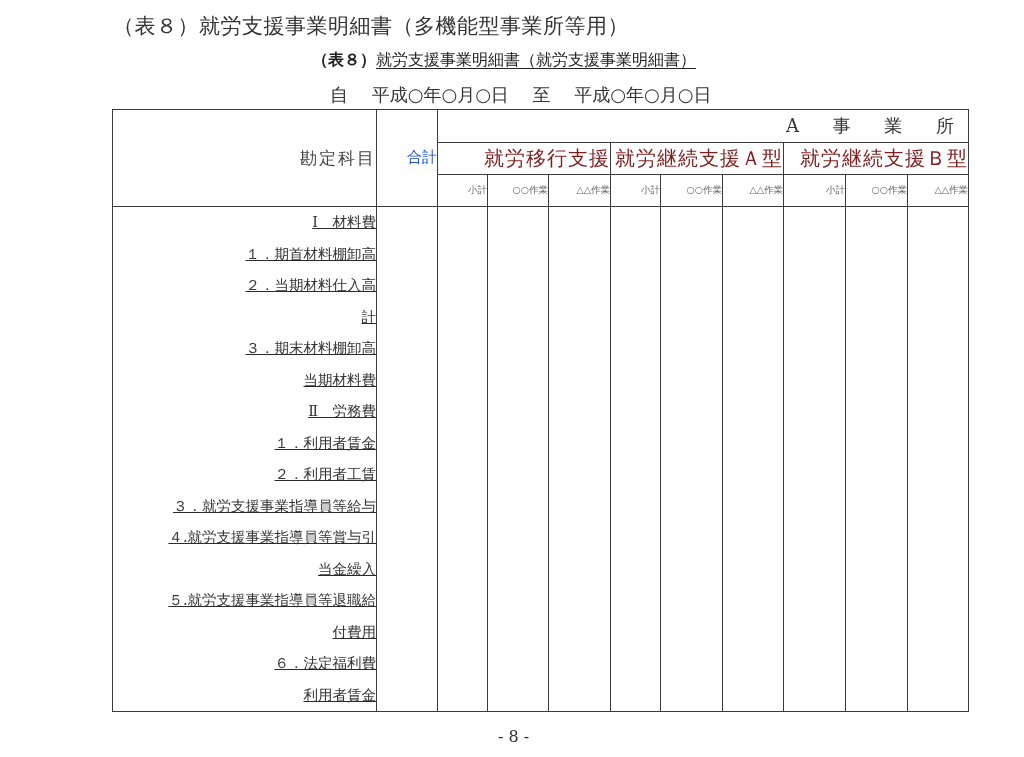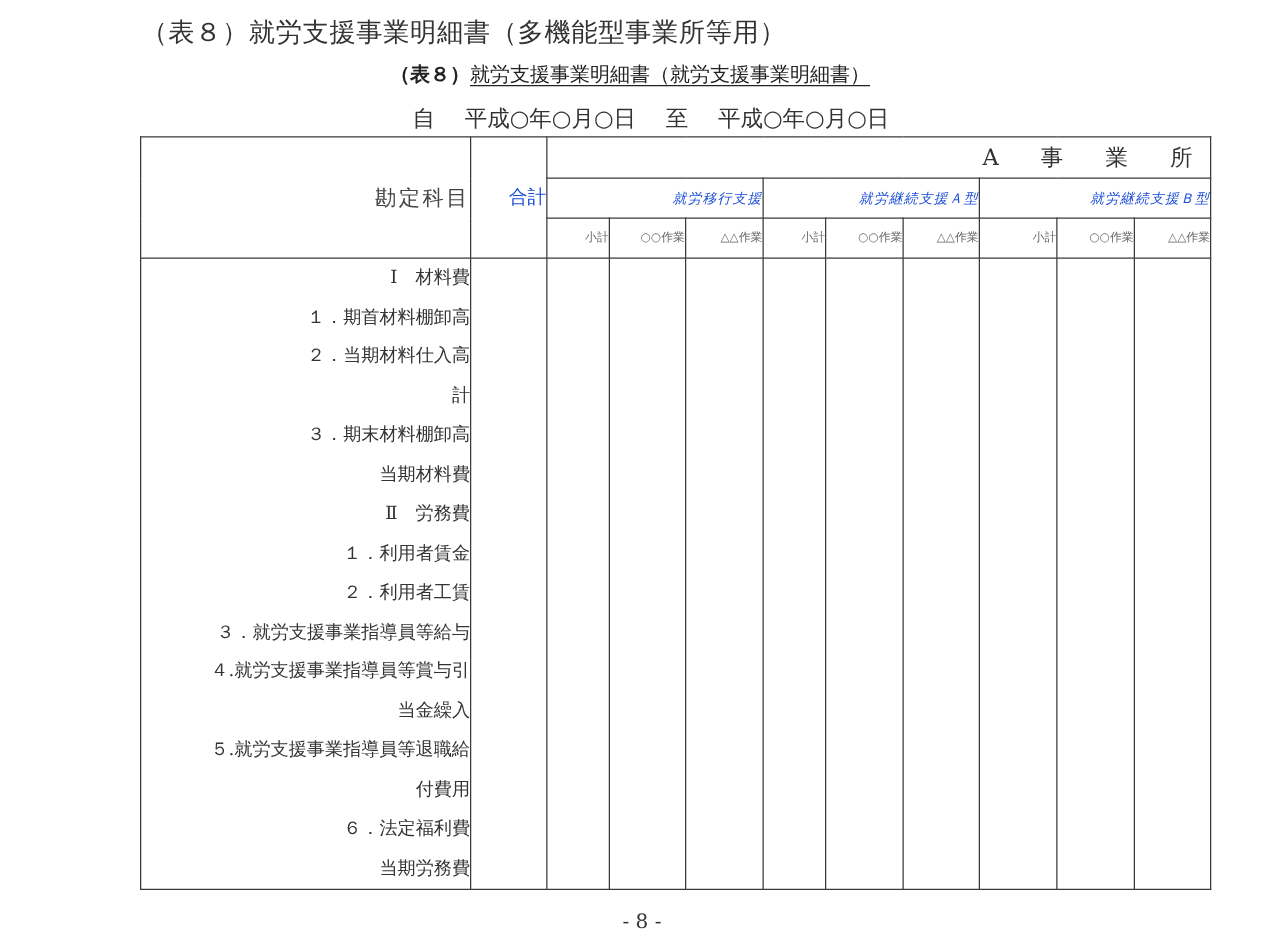--- a/index.html
+++ b/index.html
@@ -22,23 +22,23 @@
       border-collapse: collapse; table-layout: fixed;
       width: 857px;
     }
     table.ledger td, table.ledger th {
       border: 1.5px solid #3a3a3a; padding: 0; font-weight: normal;
       text-align: right; vertical-align: middle; overflow: hidden;
     }
     .h-acct { font-size: 17px; letter-spacing: 2px; color: #444; }
     .h-total { font-size: 15px; color: #1d4ed8; vertical-align: top !important; padding-top: 38px !important; }
     .h-office { font-size: 18px; letter-spacing: 14px; color: #333; height: 32px; }
-    .h-group { font-size: 11px; color: #1d4ed8; height: 31px; letter-spacing: 1px; font-style: italic; }
+    .h-group { font-size: 20px; color: #7f1d1d; height: 31px; letter-spacing: 1px; }
     .h-sub { font-size: 9.5px; color: #666; height: 31px; }
-    .body-label { vertical-align: top !important; text-align: right; }
+    .body-label { vertical-align: top !important; text-align: right; text-decoration: underline; }
     .body-cell { vertical-align: top; }
     .row-list { list-style: none; margin: 0; padding: 0; }
     .row-list li {
       height: 31.5px; line-height: 31.5px; font-size: 14.5px; color: #333;
       white-space: nowrap;
     }
     .ind0 { padding-left: 14px; }
     .ind1 { padding-left: 30px; }
     .ind2 { padding-left: 74px; }
     .ind3 { padding-left: 120px; }
@@ -108,21 +108,21 @@
         <li class="ind2">当期材料費</li>
         <li class="ind0">Ⅱ　労務費</li>
         <li class="ind1">１．利用者賃金</li>
         <li class="ind1">２．利用者工賃</li>
         <li class="ind1">３．就労支援事業指導員等給与</li>
         <li class="ind1b">４.就労支援事業指導員等賞与引</li>
         <li class="ind1c">当金繰入</li>
         <li class="ind1b">５.就労支援事業指導員等退職給</li>
         <li class="ind1c">付費用</li>
         <li class="ind1">６．法定福利費</li>
-        <li class="ind2">当期労務費</li>
+        <li class="ind2">利用者賃金</li>
       </ul>
     </td>
     <td class="body-cell"></td>
     <td class="body-cell"></td>
     <td class="body-cell"></td>
     <td class="body-cell"></td>
     <td class="body-cell"></td>
     <td class="body-cell"></td>
     <td class="body-cell"></td>
     <td class="body-cell"></td>

